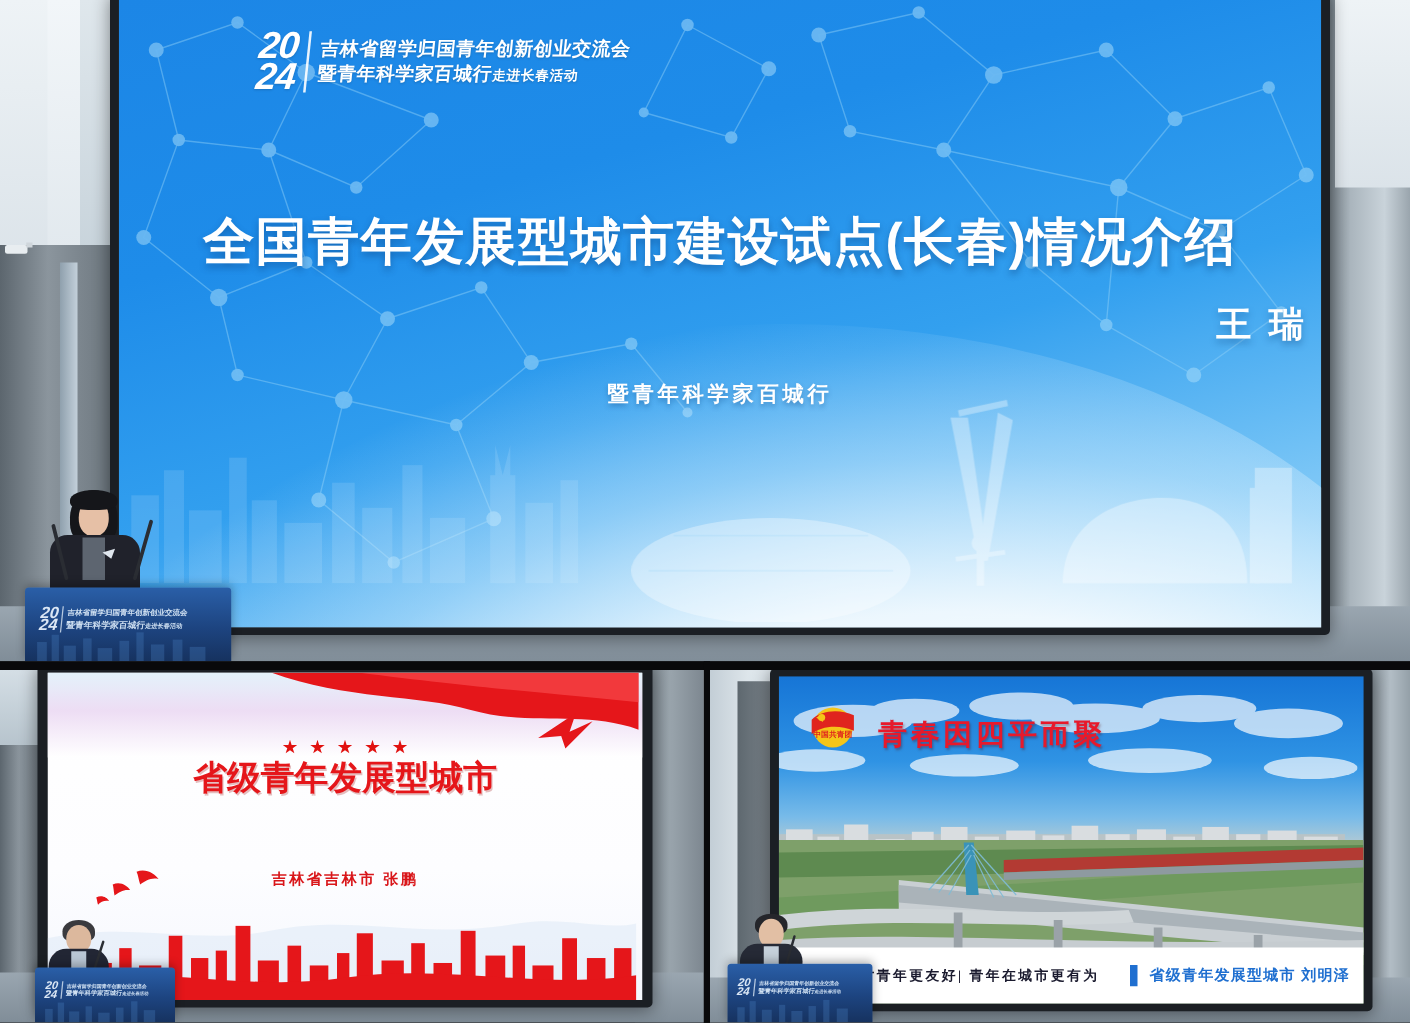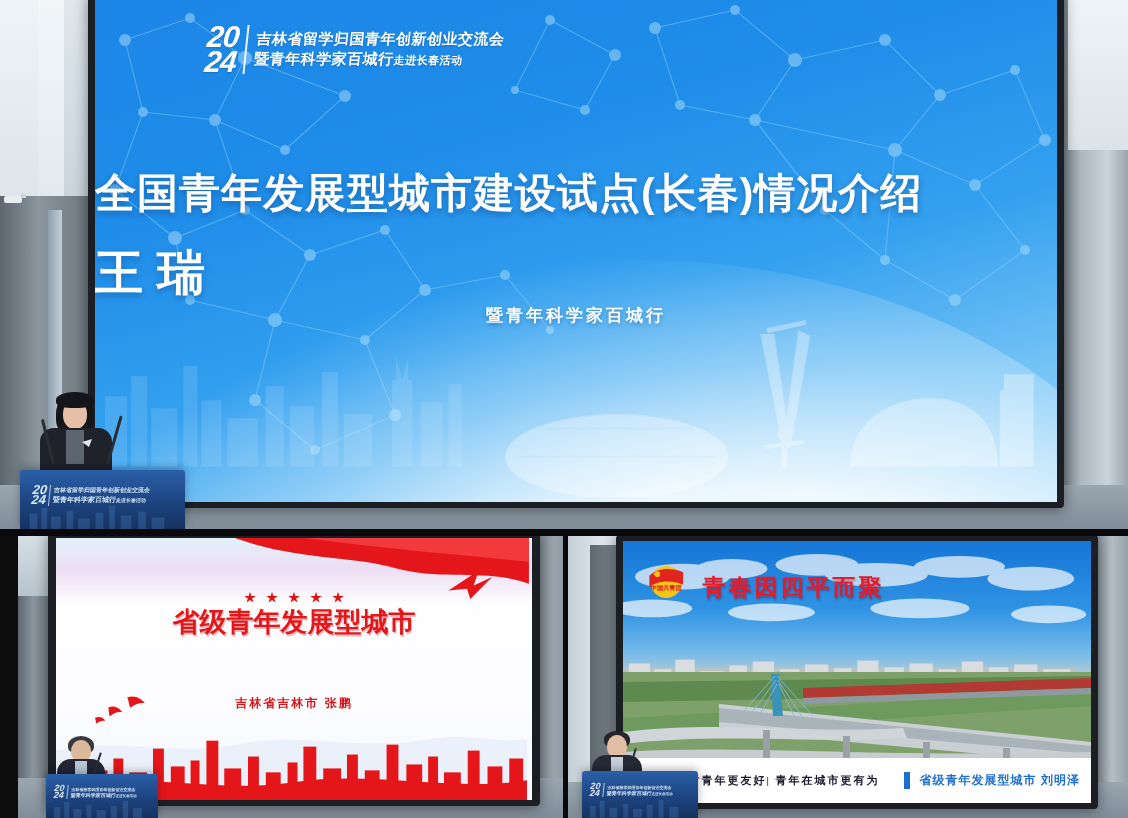--- a/index.html
+++ b/index.html
@@ -7,21 +7,21 @@
     width: 1128px; height: 818px;
     background: #0c0c0c;
     font-family: "Liberation Sans", "DejaVu Sans", sans-serif;
     overflow: hidden;
   }
   .stage { position: relative; width: 1128px; height: 818px; }
 
   
   .panel { position: absolute; overflow: hidden; background: #b9c4cc; }
   #panel-top    { left: 0;    top: 0;   width: 1128px; height: 529px; }
-  #panel-bl     { left: 0;    top: 536px; width: 563px; height: 282px; margin-left: 18px; }
+  #panel-bl     { left: 0;    top: 536px; width: 563px; height: 282px; }
   #panel-br     { left: 568px; top: 531px; width: 675px; height: 287px; }
   .divider-h { position: absolute; left: 0; top: 529px; width: 1128px; height: 7px; background: #09090b; }
   .divider-v { position: absolute; left: 563px; top: 529px; width: 5px; height: 289px; background: #09090b; }
 
   
   .venue { position: absolute; inset: 0; }
   .venue-sky { position: absolute; inset: 0;
     background: linear-gradient(180deg,#dfe7ec 0%,#c6d2da 42%,#aebac4 70%,#97a4af 100%); }
   .col { position: absolute; background: linear-gradient(90deg,#5c666e,#8b959d 40%,#69737b 100%); }
   .wallpanel { position: absolute; background: linear-gradient(180deg,#eef3f6,#dbe3e9); }
@@ -51,25 +51,25 @@
     font-size: 30px; letter-spacing: -1px;
     text-shadow: 0 1px 2px rgba(0,0,0,.18); }
   .logo-bar { width: 2px; align-self: stretch; background: rgba(255,255,255,.9); }
   .logo-lines { display: flex; flex-direction: column; gap: 1px; }
   .logo-l1 { font-size: 15px; font-weight: 900; color: #fff; letter-spacing: .5px;
     text-shadow: 0 1px 2px rgba(0,0,0,.2); white-space: nowrap; }
   .logo-l2 { font-size: 15px; font-weight: 900; color: #fff; letter-spacing: .5px;
     text-shadow: 0 1px 2px rgba(0,0,0,.2); white-space: nowrap; }
   .logo-l2 .small { font-size: 11px; }
 
-  .slide-title { position: absolute; left: 0; right: 0; top: 33%; text-align: left;
+  .slide-title { position: absolute; left: 0; right: 0; top: 33%; text-align: center;
     font-size: 41px; font-weight: 900; color: #ffffff; letter-spacing: 1px;
     text-shadow: 0 3px 6px rgba(10,60,120,.45); }
-  .slide-speaker { position: absolute; left: 0; right: 0; top: 48%; text-align: left;
-    font-size: 48px; font-weight: 900; color: #ffffff; letter-spacing: 14px;
+  .slide-speaker { position: absolute; left: 0; right: 0; top: 48%; text-align: right;
+    font-size: 28px; font-weight: 900; color: #ffffff; letter-spacing: 14px;
     text-shadow: 0 3px 6px rgba(10,60,120,.4); font-family: Liberation Mono, monospace; }
   .slide-role { position: absolute; left: 0; right: 0; top: 60.5%; text-align: center;
     font-size: 17px; font-weight: 700; color: #ffffff; letter-spacing: 3px;
     text-shadow: 0 2px 4px rgba(10,60,120,.35); }
 
   
   .slide-red { position: absolute; inset: 0; background: linear-gradient(180deg,#ffffff,#fdfdff 60%,#f4f7fd 100%); }
   .red-top { position: absolute; left: 0; right: 0; top: 0; height: 22%; }
   .pastel { position: absolute; left: 0; right: 0; top: 0; height: 26%;
     background: linear-gradient(180deg,#dff0fa 0%,#ead7f2 45%,#ffffff 100%); opacity: .85; }

